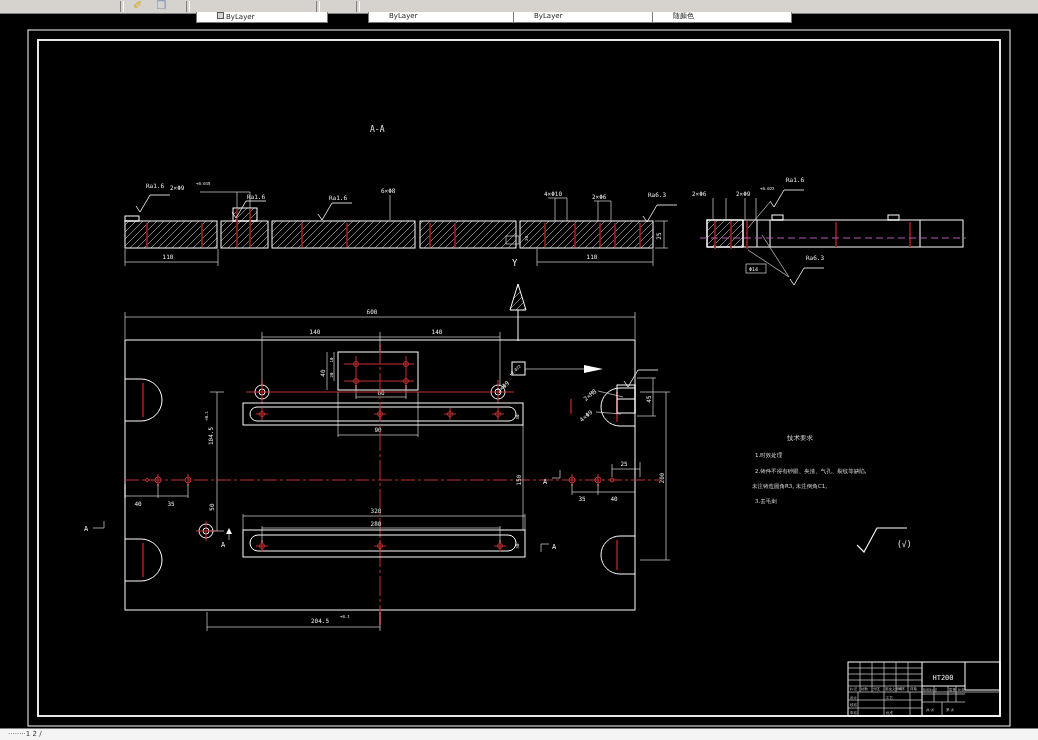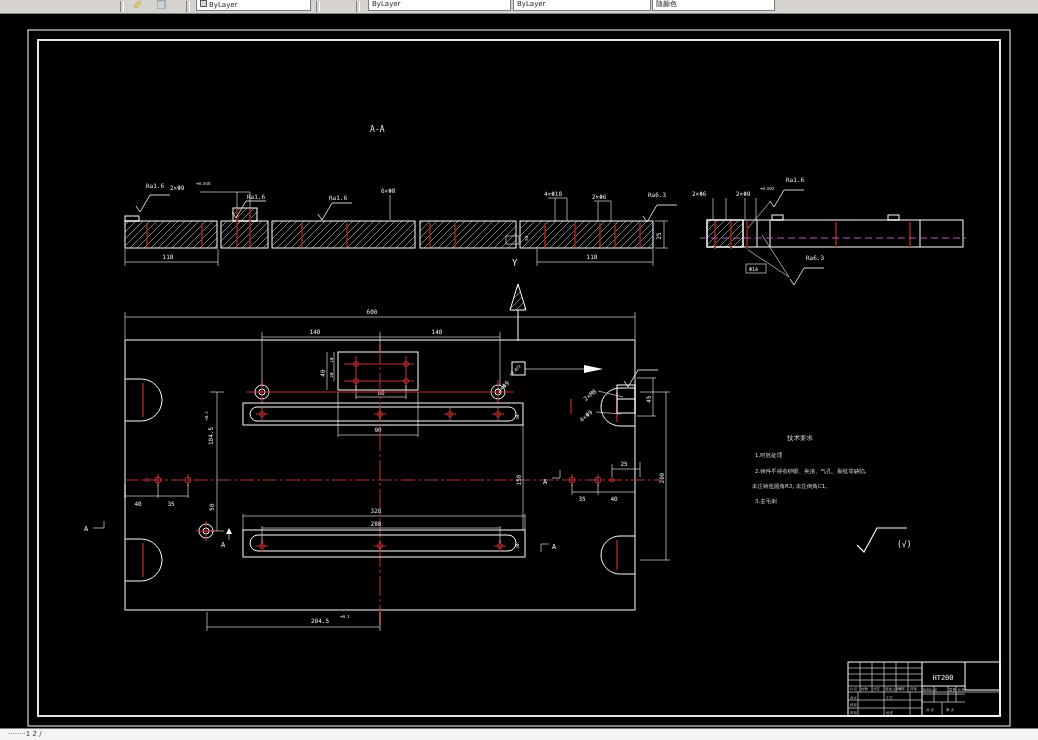--- a/index.html
+++ b/index.html
@@ -3,22 +3,22 @@
 <meta charset="utf-8">
 <style>
   html,body{margin:0;padding:0;background:#000;}
   #app{position:relative;width:1038px;height:740px;overflow:hidden;background:#000;
        font-family:"DejaVu Sans",sans-serif;}
   
   #toolbar{position:absolute;left:0;top:0;width:1038px;height:13px;background:#d6d3ce;
            border-bottom:1px solid #828282;}
   .tbicon{position:absolute;top:0;width:17px;height:12px;font-size:11px;line-height:11px;text-align:center;}
   .groove{position:absolute;top:1px;width:2px;height:11px;border-left:1px solid #808080;border-right:1px solid #fff;}
-  .combo{position:absolute;top:0;height:10px;background:#fff;border:1px solid #7a7a7a;border-top:none;
-         font-size:7px;color:#222;line-height:9px;padding-left:3px;white-space:nowrap;overflow:hidden;}
+  .combo{position:absolute;top:12px;height:10px;background:#fff;border:1px solid #7a7a7a;border-top:none;
+         font-size:7px;color:#222;line-height:9px;padding-left:20px;white-space:nowrap;overflow:hidden;}
   .swatch{display:inline-block;width:5px;height:5px;border:1px solid #555;background:#d8d8d8;margin-right:2px;}
   
   #cmdline{position:absolute;left:0;top:728px;width:1038px;height:12px;background:#f4f4f4;
            border-top:1px solid #808080;font-size:7px;color:#333;line-height:11px;padding-left:8px;}
   
   #cad{position:absolute;left:0;top:13px;}
   .w{stroke:#fff;stroke-width:1;fill:none}
   .w2{stroke:#fff;stroke-width:1.8;fill:none}
   .d{stroke:#d9d9d9;stroke-width:.7;fill:none}
   .h{fill:url(#ha);stroke:#fff;stroke-width:1}

